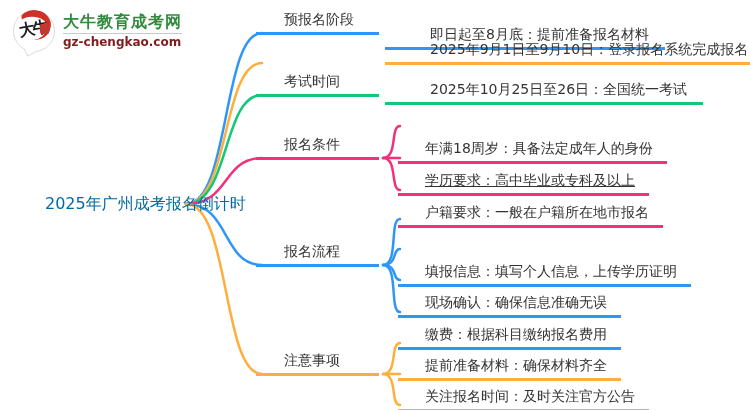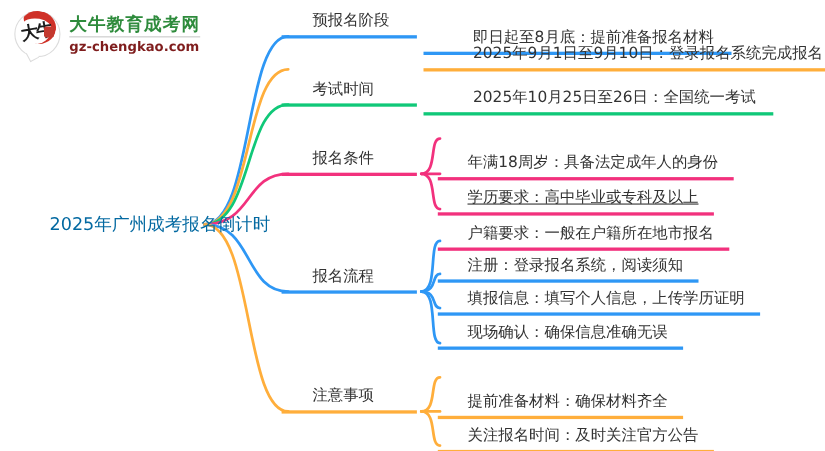--- a/index.html
+++ b/index.html
@@ -88,21 +88,21 @@
   <div class="node branch" style="top: 351px; border-bottom-color: rgb(255, 174, 59);">注意事项</div>
 
   <div class="node leaf-single" style="top: 25px; border-bottom-color: rgb(46, 151, 245); text-align: right;">即日起至8月底：提前准备报名材料</div>
   <div class="node leaf-single" style="top: 40px; border-bottom-color: rgb(255, 174, 59);">2025年9月1日至9月10日：登录报名系统完成报名</div>
   <div class="node leaf-single" style="top: 80px; border-bottom-color: rgb(16, 200, 120);">2025年10月25日至26日：全国统一考试</div>
 
   <div class="node leaf-multi" style="top: 103px; border-bottom-color: rgb(242, 49, 125);">年满18周岁：具备法定成年人的身份</div>
   <div class="node leaf-multi" style="top: 135px; border-bottom-color: rgb(242, 49, 125); text-decoration: underline;">学历要求：高中毕业或专科及以上</div>
   <div class="node leaf-multi" style="top: 167px; border-bottom-color: rgb(242, 49, 125);">户籍要求：一般在户籍所在地市报名</div>
 
-  <div class="node leaf-multi" style="top: 196px; border-bottom-color: rgb(46, 151, 245);">注册：登录报名系统，阅读须知</div>
   <div class="node leaf-multi" style="top: 226px; border-bottom-color: rgb(46, 151, 245);">填报信息：填写个人信息，上传学历证明</div>
   <div class="node leaf-multi" style="top: 257px; border-bottom-color: rgb(46, 151, 245);">现场确认：确保信息准确无误</div>
+  <div class="node leaf-multi" style="top: 289px; border-bottom-color: rgb(46, 151, 245);">缴费：根据科目缴纳报名费用</div>
 
   <div class="node leaf-multi" style="top: 320px; border-bottom-color: rgb(255, 174, 59); text-align: center;">提前准备材料：确保材料齐全</div>
   <div class="node leaf-multi" style="top: 351px; border-bottom-color: rgb(255, 174, 59);">关注报名时间：及时关注官方公告</div>
   <div class="node leaf-multi" style="top: 382px; border-bottom-color: rgb(255, 174, 59);">选择专业和院校：根据自身情况选择适合的专业和院校</div>
 
 </div>
 
 </body></html>

